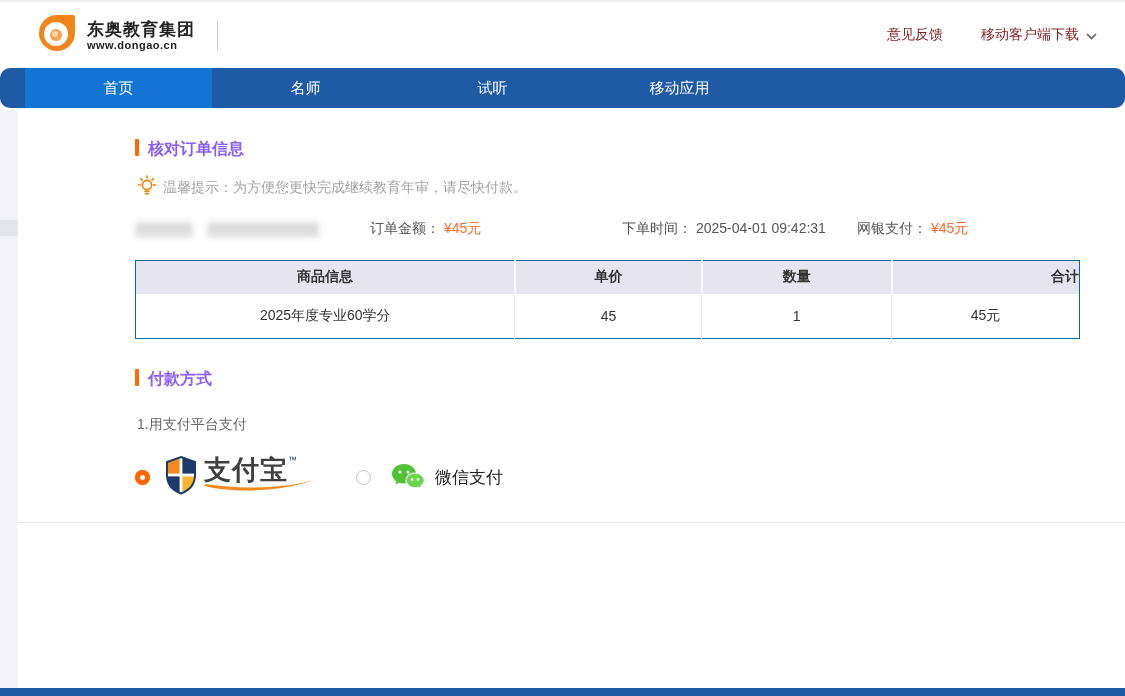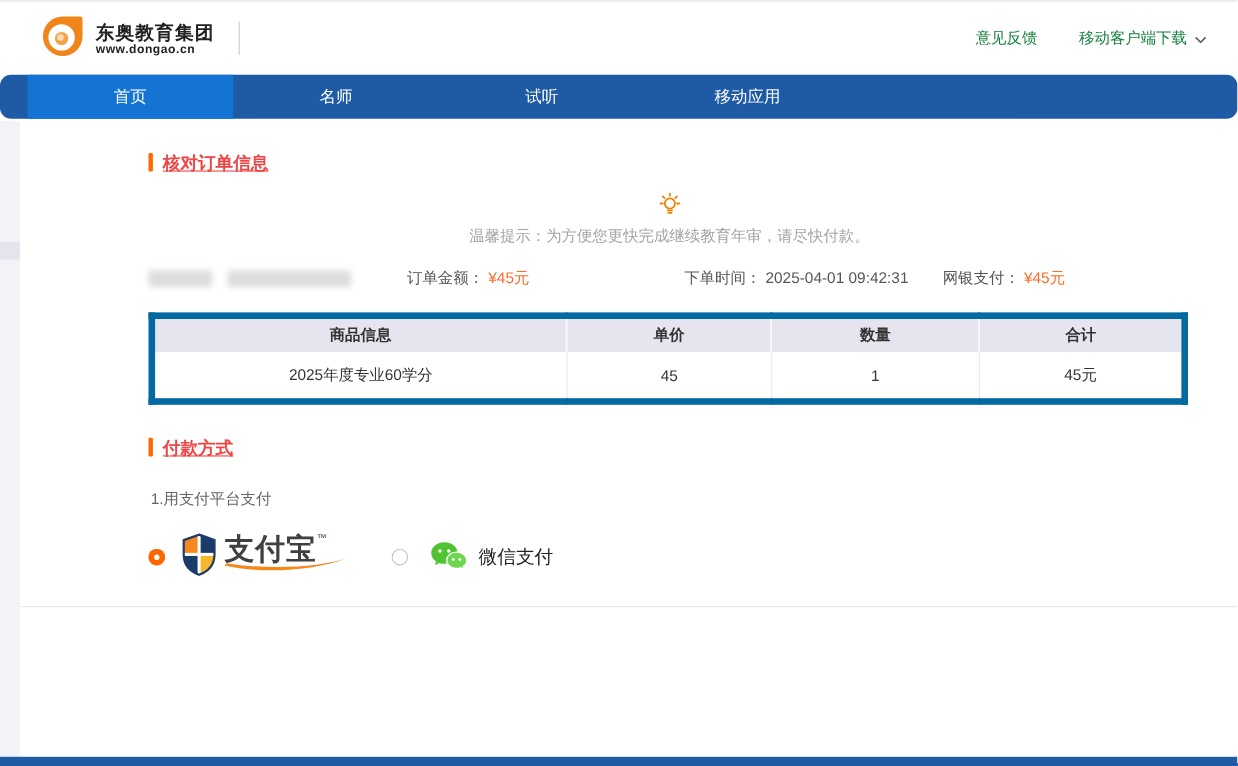--- a/index.html
+++ b/index.html
@@ -12,55 +12,55 @@
 
   
   .header { height:66px; display:flex; align-items:center; padding:0 28px 0 35px; background:#fff; }
   .logo-wrap { display:flex; align-items:center; }
   .logo-text { margin-left:8px; }
   .logo-brand { font-size:17px; font-weight:bold; color:#222; letter-spacing:1px; line-height:19px; }
   .logo-url { font-size:11px; font-weight:bold; color:#222; letter-spacing:.5px; }
   .header-divider { width:1px; height:30px; background:#ccc; margin:0 18px 0 22px; }
   .site-title { font-size:20px; color:#333; letter-spacing:1px; }
   .header-spacer { flex:1; }
-  .header-link { font-size:14px; color:#15803d; cursor:pointer; }
+  .header-link { font-size:14px; color:#7f1d1d; cursor:pointer; }
   .header-link + .header-link { margin-left:38px; }
   .dl-link { display:flex; align-items:center; gap:7px; }
 
   
   .nav { height:40px; background:#1f5aa5; display:flex; padding-left:25px;border-radius:10px; }
   .nav-tab { width:187px; height:40px; display:flex; align-items:center; justify-content:center;
              color:#fff; font-size:15px; cursor:pointer; }
   .nav-tab.active { background:#1474d4; }
 
   
   .left-strip { position:absolute; left:0; top:108px; bottom:0; width:18px; background:#f2f2f8; }
   .left-strip-block { position:absolute; left:0; top:110px; width:18px; height:16px; background:#e4e4ec; }
 
   
   .main { padding:31px 45px 0 135px; }
-  .section-title { display:flex; font-size:16px; font-weight:bold; color:#ef4444;text-decoration:underline; }
+  .section-title { display:flex; font-size:16px; font-weight:bold; color:#8b5cf6; }
   .section-bar { width:4px; height:17px; background:#ff6a00; margin-right:9px; border-radius:1px; }
 
-  .tip-row { display:flex; align-items:center; margin:15px 0 0 2px; color:#a3a3a3; font-size:14px; gap:6px;flex-direction:column; }
+  .tip-row { display:flex; align-items:center; margin:15px 0 0 2px; color:#a3a3a3; font-size:14px; gap:6px; }
 
   .meta-row { display:flex; align-items:center; margin-top:20px; font-size:14px; color:#555; }
   .redacted { display:flex; gap:14px; width:225px; }
   .blur-chip { height:15px; background:#dcdcdc; border-radius:2px; filter:blur(3px); }
   .blur-1 { width:58px; } .blur-2 { width:112px; }
   .meta-amount { margin-left:10px; width:240px; }
   .meta-time { width:235px;margin-left:12px; }
   .meta-bank { margin-left:0; }
   .orange-val { color:#ff6a26; }
 
   
-  .order-table { width:945px; margin-top:22px; border:6px solid #0369a1; border-collapse:collapse; table-layout:fixed; }
+  .order-table { width:945px; margin-top:22px; border:1px solid #0369a1; border-collapse:collapse; table-layout:fixed; }
   .order-table th { background:#e6e4ef; height:33px; font-size:14px; font-weight:bold; color:#333;
                     border-right:2px solid #f7f6fa; }
-  .order-table th:last-child { border-right:none; }
+  .order-table th:last-child { border-right:none;text-align:right; }
   .order-table td { background:#fff; height:45px; font-size:14px; color:#333; text-align:center;
                     border-right:1px solid #e8e8ec; }
   .order-table td:last-child { border-right:none; }
   .col-1 { width:40.2%; } .col-2 { width:19.8%; } .col-3 { width:20.1%; } .col-4 { width:19.9%; }
 
   .pay-section { margin-top:30px; }
   .pay-subtitle { margin:26px 0 0 2px; font-size:14px; color:#666; }
 
   .pay-options { display:flex; align-items:center; margin-top:20px; height:46px; }
   .pay-option { display:flex; align-items:center; cursor:pointer; }

